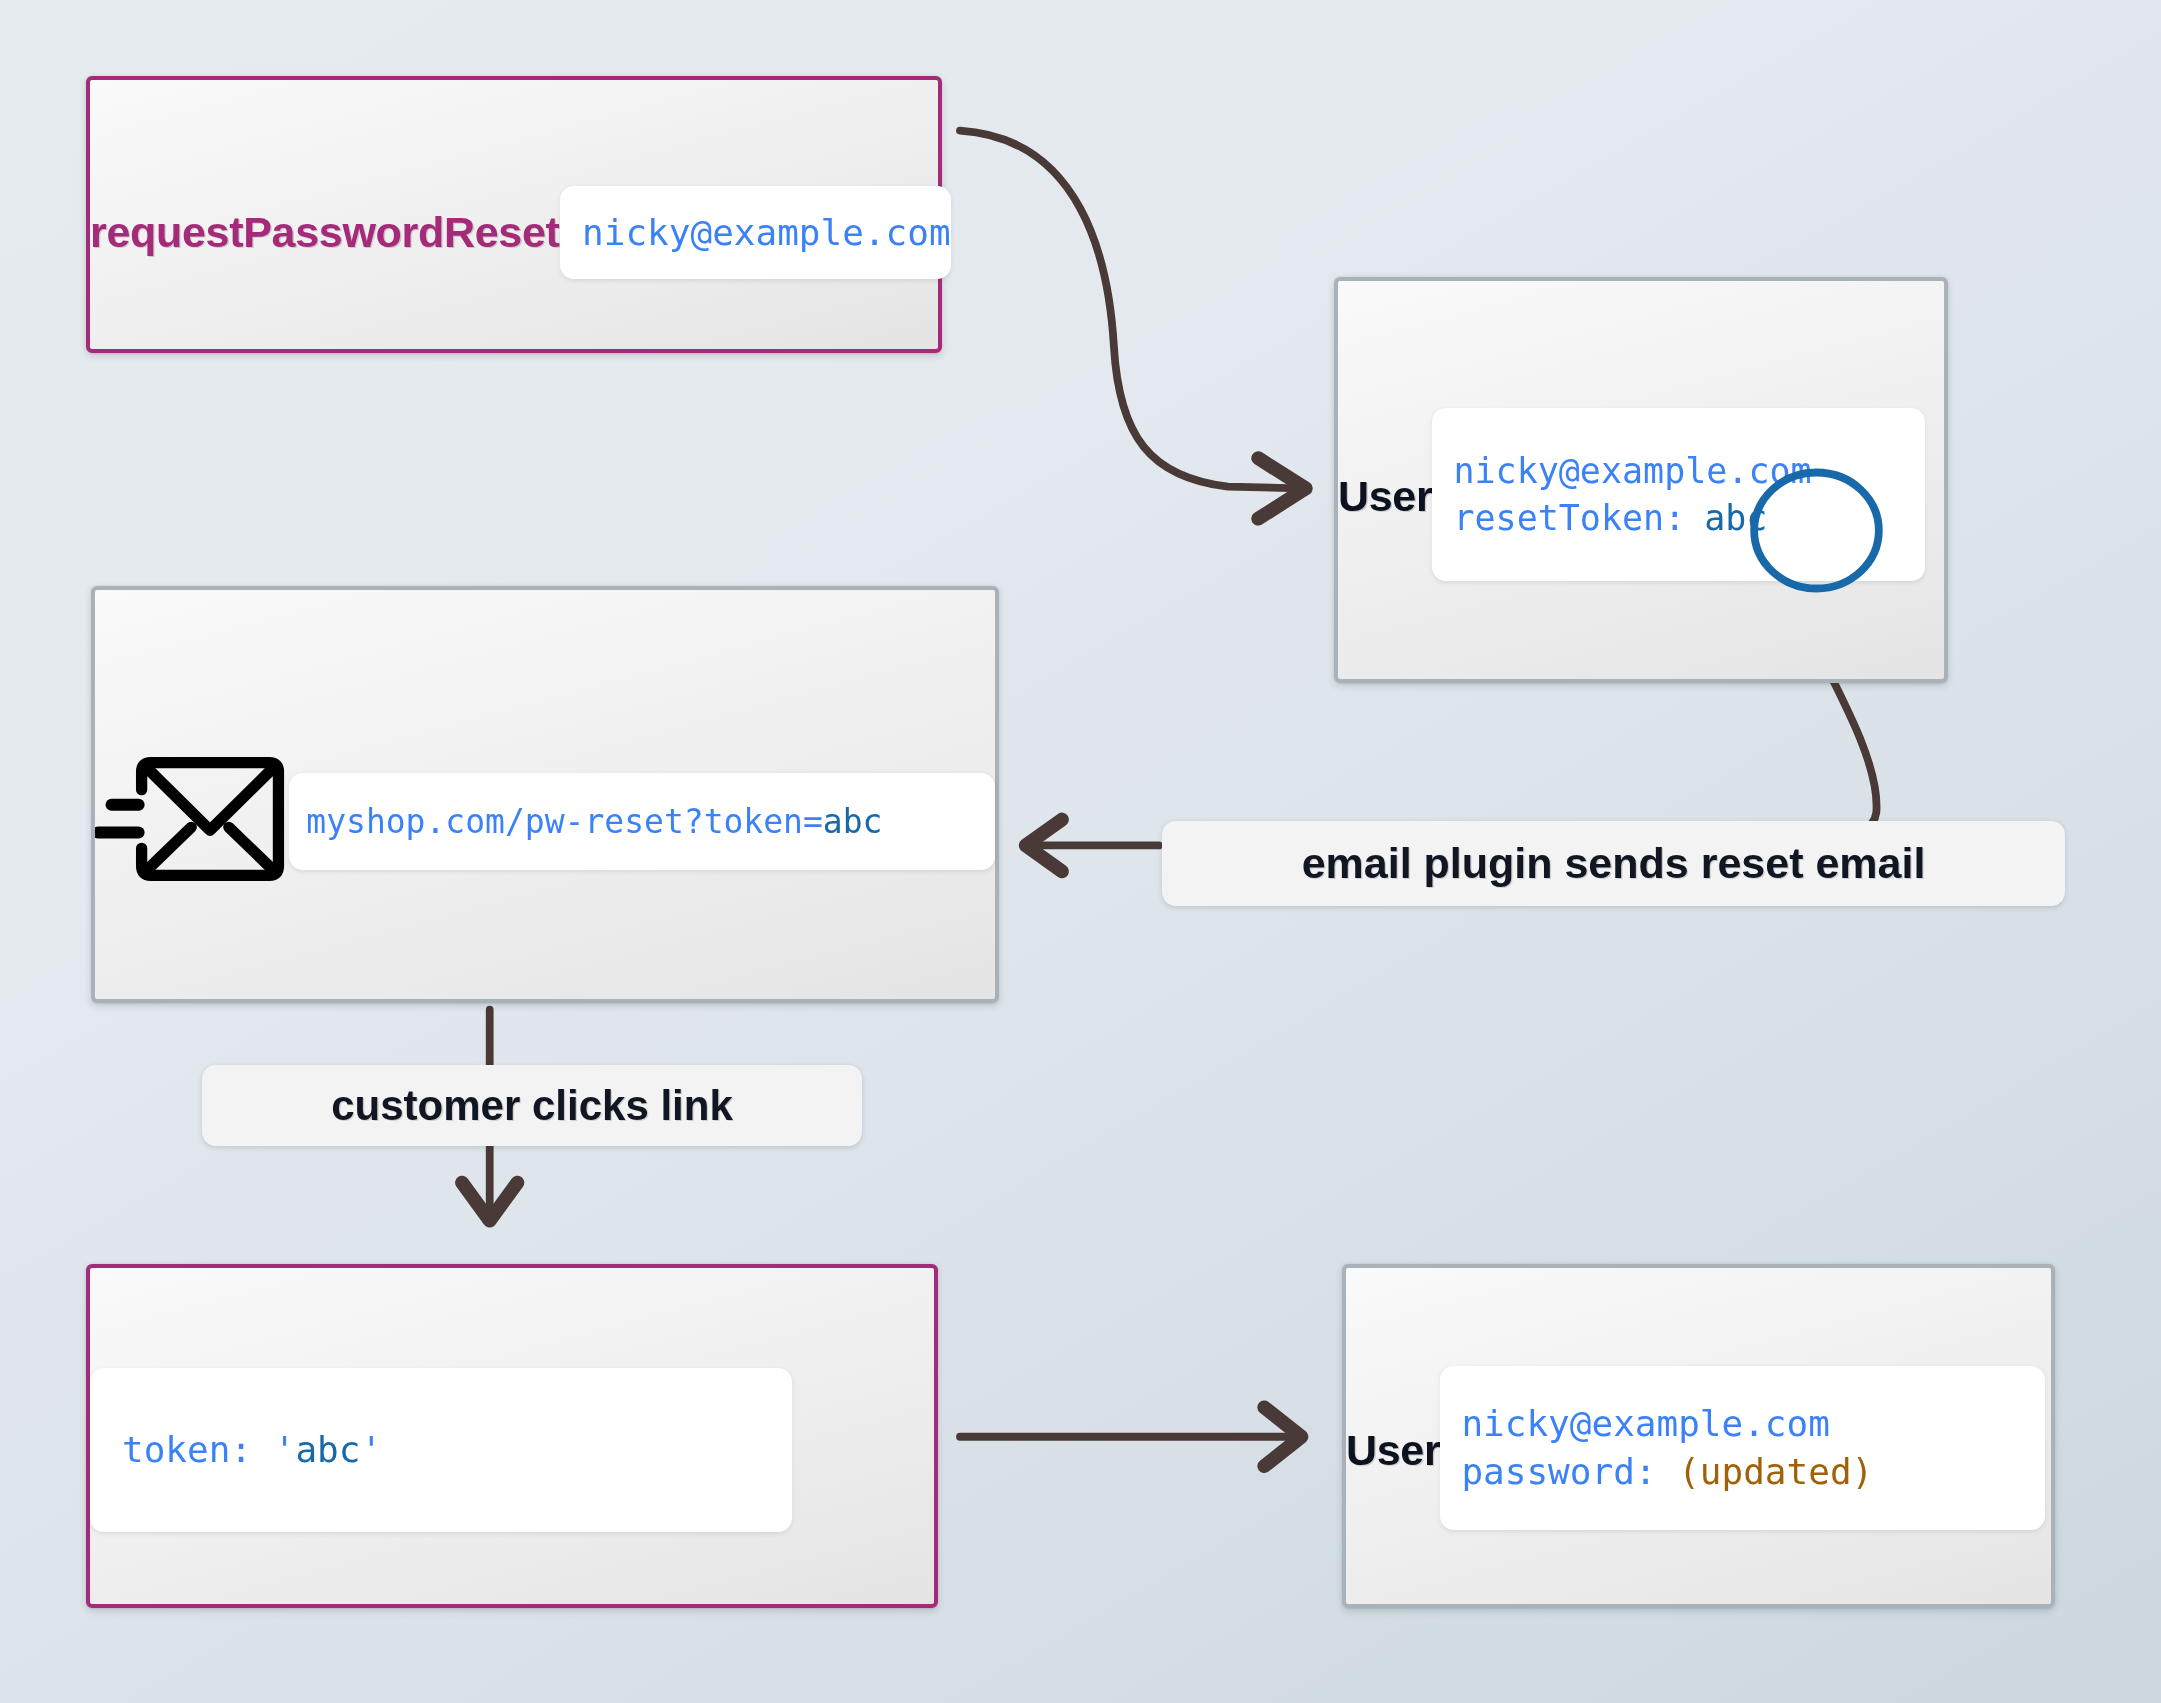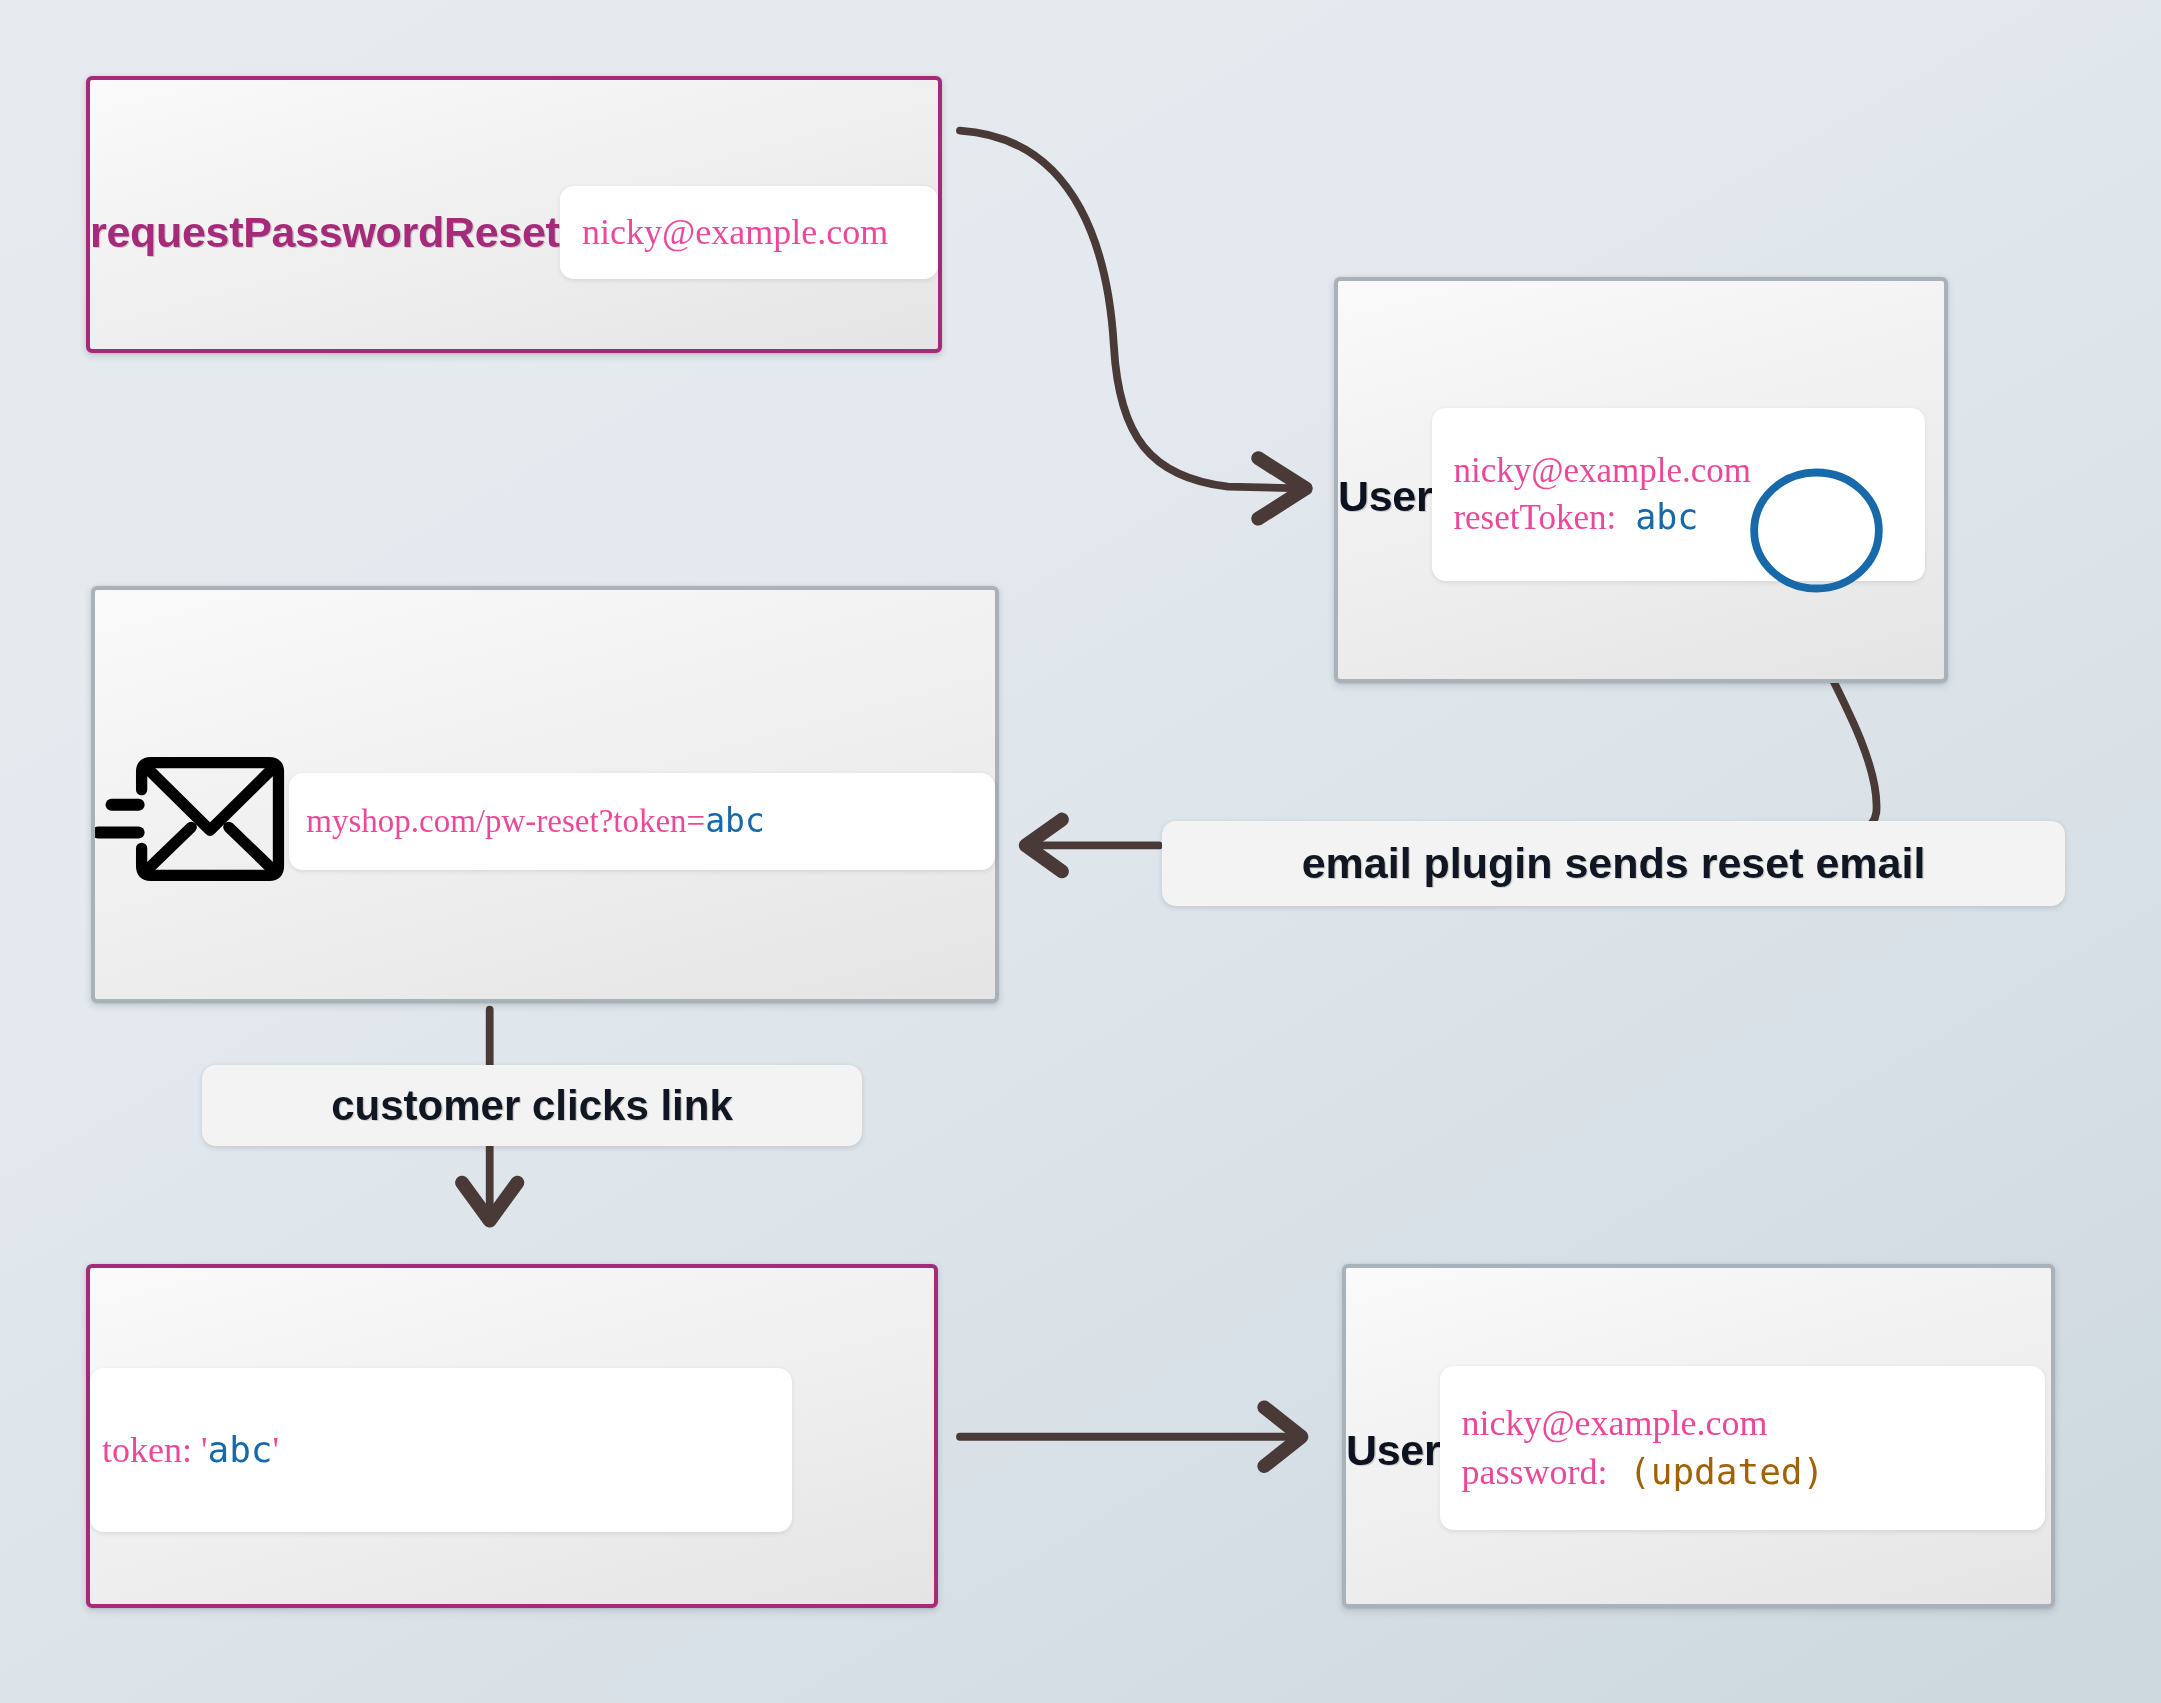--- a/index.html
+++ b/index.html
@@ -70,21 +70,21 @@
     display: flex;
     flex-direction: column;
     justify-content: center;
     font-family: "DejaVu Sans Mono", "Liberation Mono", monospace;
     color: #5b6065;
     white-space: pre;
   }
   .field .line { line-height: 1.32; }
   .tok-blue   { color: #1769aa; }
   .tok-green  { color: #a16207; margin-top: 44px; }
-  .tok-gray   { color: #ec4899; font-family: Liberation Serif, serif; }
+  .tok-gray   { color: #3b82f6; }
 
   
   .edge-label {
     position: absolute;
     box-sizing: border-box;
     background: #f3f3f3;
     border-radius: 14px;
     box-shadow: 0 1.7px 5.2px rgba(40,50,60,0.16);
     color: #111722;
     font-weight: bold;
@@ -122,21 +122,21 @@
     width: 809px; height: 97px; margin-top: 54px;
     font-size: 33px; padding-left: 17.3px;
   }
 
   #node-reset-password {
     left: 86px; top: 1264px; width: 852px; height: 344px;
   }
   #node-reset-password .node-title { margin-top: 33px; }
   #node-reset-password .field {
     width: 702px; height: 164px; margin-top: 28px;
-    font-size: 36px; padding-left: 12px;
+    font-size: 36px; padding-left: 32px;
   }
 
   #node-user-bottom {
     left: 1342px; top: 1264px; width: 713px; height: 344px;
   }
   #node-user-bottom .node-title { margin-top: 29px; }
   #node-user-bottom .field {
     width: 605px; height: 164px; margin-top: 24px;
     font-size: 36px; padding-left: 21px;
   }

